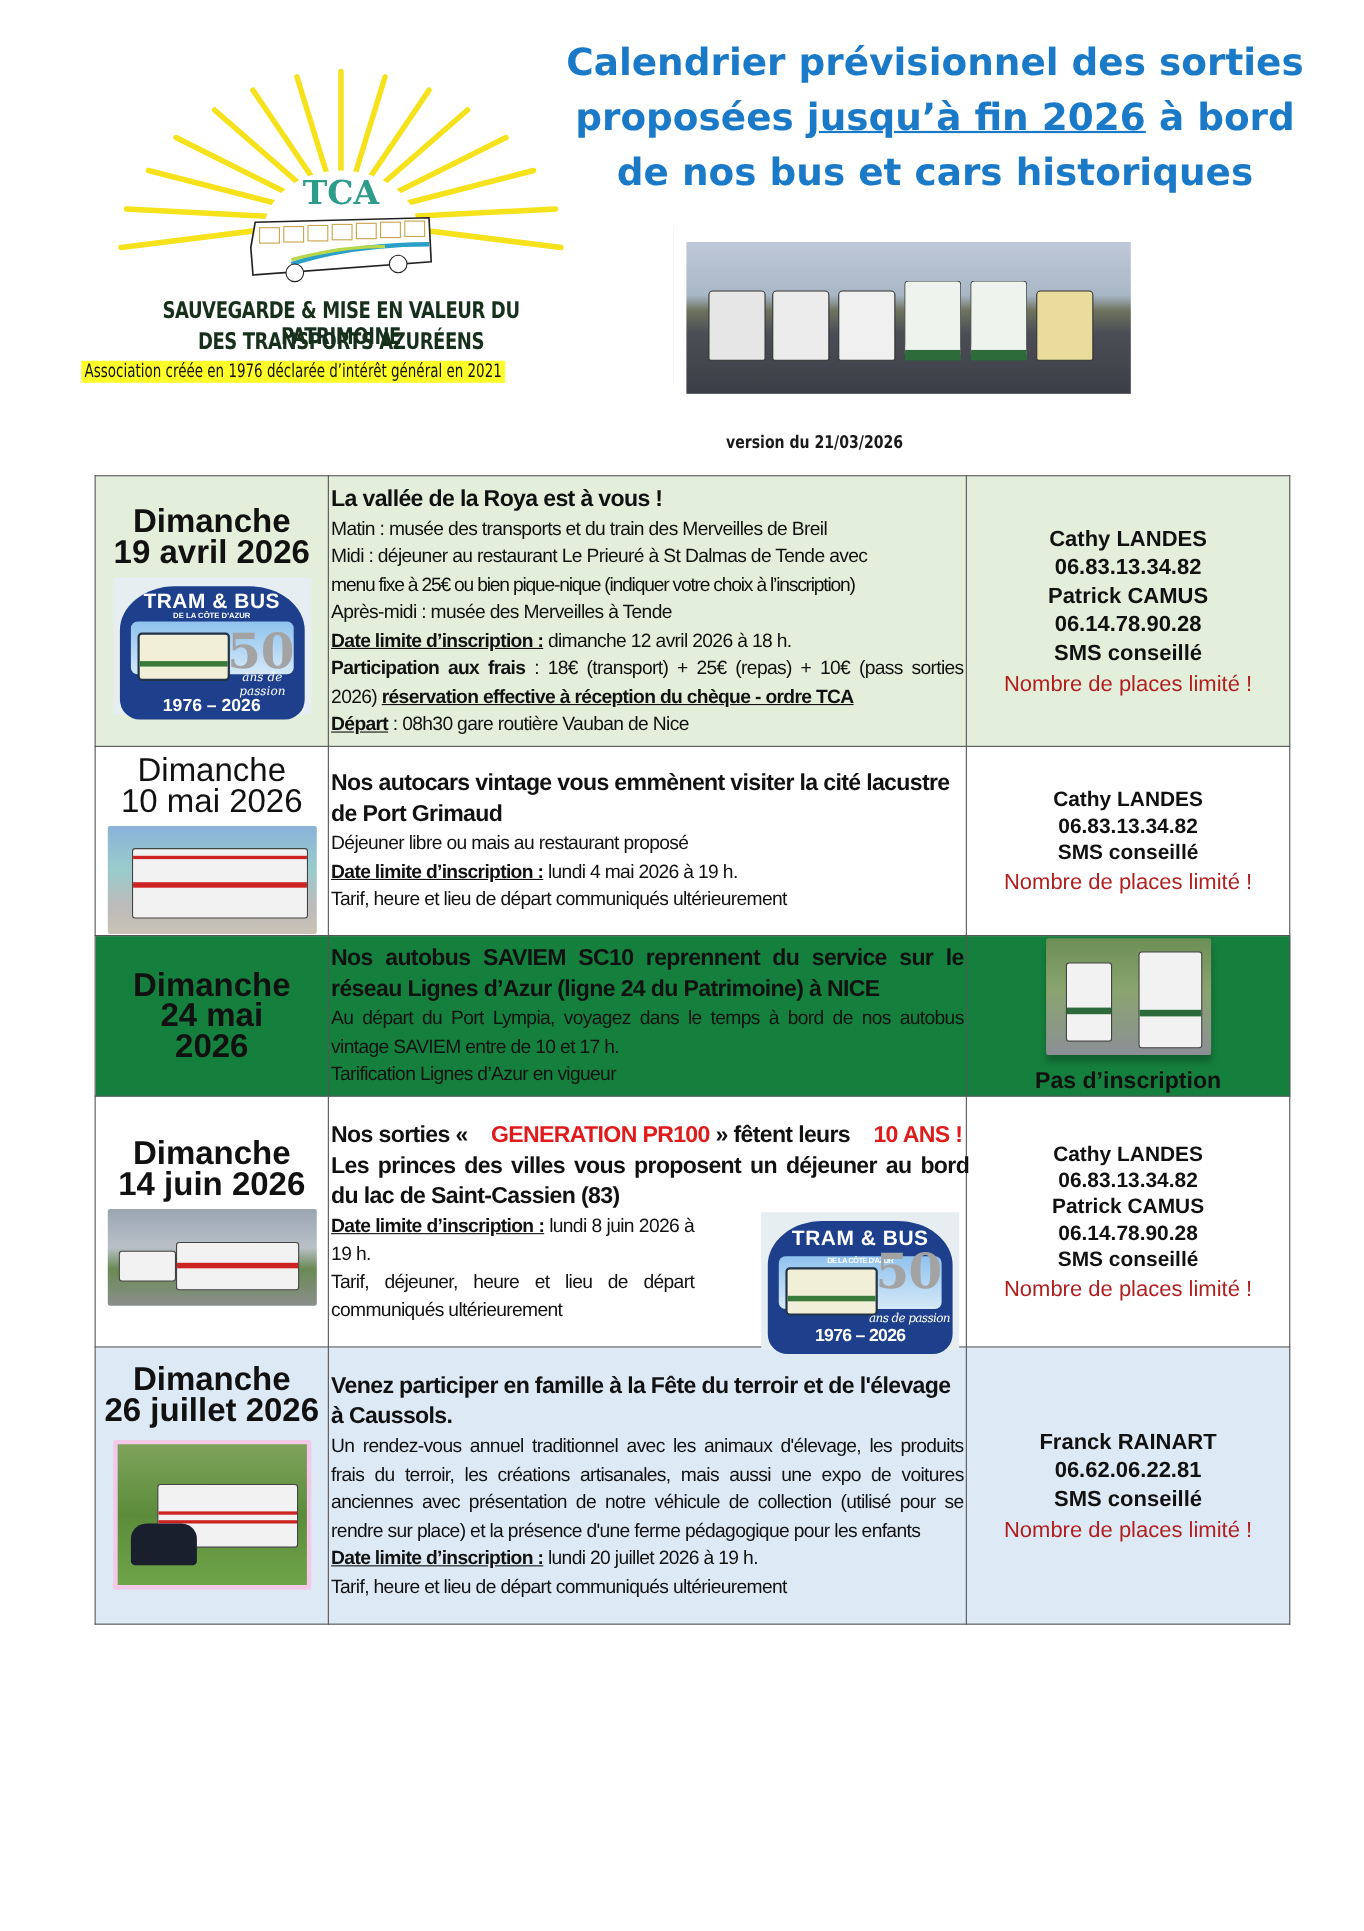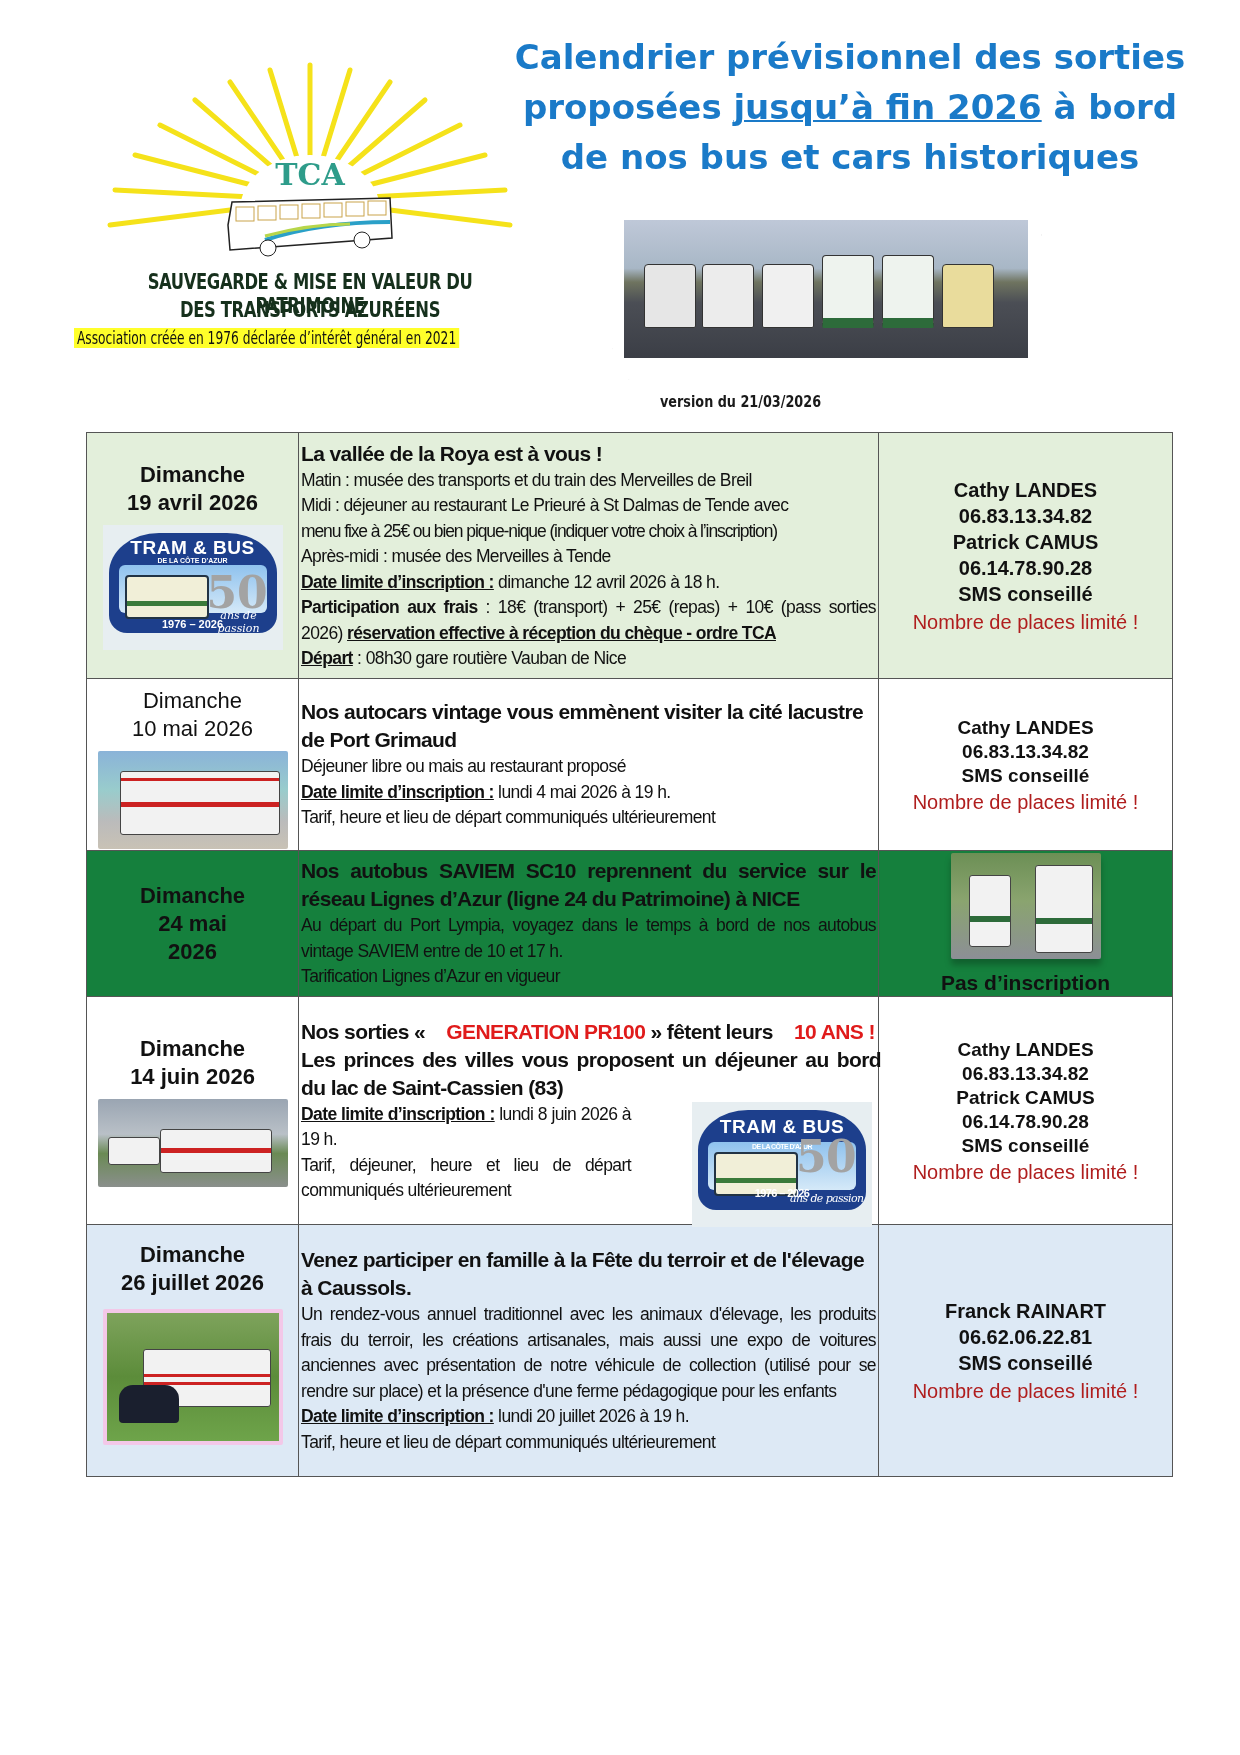--- a/index.html
+++ b/index.html
@@ -25,50 +25,50 @@
   .tbl { position: absolute; left: 86px; top: 432px; width: 1086px; border-collapse: collapse; table-layout: fixed; }
   .tbl td, .tbl th { border: 1.5px solid #555; vertical-align: middle; padding: 0; }
   .tbl th { height: 58px; font-weight: bold; font-size: 21px; text-align: center; background: #fff; }
   .th-info { font-size: 19px; line-height: 26px; }
   .oblig { color: #b01e1e; font-weight: normal; text-decoration: underline; }
 
   .c-date { width: 210px; text-align: center; }
   .c-obj { width: 580px; }
   .c-info { text-align: center; }
 
-  .date-txt { font-weight: bold; font-size: 22px; line-height: 28px; margin-bottom: 8px; }
+  .date-txt { font-weight: bold; font-size: 30px; line-height: 28px; margin-bottom: 8px; }
   .date-txt.cond { font-weight: normal; font-family: "Liberation Sans", sans-serif; }
 
   .obj { padding: 4px 2px 4px 2px; font-size: 17.5px; line-height: 25.5px; text-align: justify; font-family: "Liberation Sans Narrow", "Liberation Sans", sans-serif; }
   .obj .ttl { font-weight: bold; font-size: 21px; line-height: 28px; }
   .obj .lbl { font-weight: bold; text-decoration: underline; margin-top: 14px; }
   .obj .lbl-b { font-weight: bold; }
   .obj .red { color: #e01b1b; font-weight: bold; margin-left: 16px; }
   .narrow { letter-spacing: -0.6px; }
 
   .info { font-weight: bold; font-size: 20px; line-height: 26px; }
   .info .limit { color: #b01e1e; font-weight: normal; font-size: 20px; margin-top: 2px; }
 
   .row-1 td { background: #e3efdb; }
   .row-2 td { background: #ffffff; }
   .row-3 td { background: #15803d; }
   .row-4 td { background: #ffffff; }
   .row-5 td { background: #dde9f5; }
 
   
   .badge { width: 180px; height: 125px; margin: 0 auto; position: relative; background: #e7eef1; }
-  .badge-shape { position: absolute; left: 6px; top: 8px; width: 168px; height: 100px; background: #1d3f8c; border-radius: 50px 50px 18px 18px / 40px 40px 18px 18px; overflow: hidden; }
+  .badge-shape { position: absolute; left: 6px; top: 8px; width: 168px; height: 121px; background: #1d3f8c; border-radius: 50px 50px 18px 18px / 40px 40px 18px 18px; overflow: hidden; }
   .badge-sky { position: absolute; left: 10px; top: 32px; width: 148px; height: 48px; background: linear-gradient(#8fc2ee, #d5e9f8); border-radius: 6px; }
   .badge-t1 { position: absolute; left: 0; right: 0; top: 4px; text-align: center; color: #fff; font-weight: bold; font-size: 19px; letter-spacing: 0.5px; }
   .badge-t2 { position: absolute; left: 0; right: 0; top: 24px; text-align: center; color: #fff; font-size: 7px; font-weight: bold; }
   .badge-bus { position: absolute; left: 16px; top: 42px; width: 80px; height: 40px; background: #f1efd8; border: 2px solid #234; border-radius: 4px; }
   .badge-bus::after { content: ""; position: absolute; left: 0; right: 0; top: 24px; height: 5px; background: #3a7a3a; }
   .badge-50 { position: absolute; left: 98px; top: 34px; color: #a3a3a3; font-weight: bold; font-size: 44px; font-family: "DejaVu Serif", serif; }
   .badge-pas { position: absolute; left: 92px; top: 76px; color: #fff; font-style: italic; font-size: 11px; font-family: "DejaVu Serif", serif; }
-  .badge-yr { position: absolute; left: 0; right: 0; bottom: 3px; text-align: center; color: #fff; font-weight: bold; font-size: 11px; }
+  .badge-yr { position: absolute; left: 0; right: 0; bottom: 3px; text-align: center; color: #fff; font-weight: bold; font-size: 16px; }
 
   .photo { margin: 0 auto; border-radius: 2px; position: relative; overflow: hidden; }
   .ph-bus1 { width: 190px; height: 98px; background: linear-gradient(#8ab3d8 0%, #9cc 40%, #bbb 72%, #c9c2b5 100%); }
   .ph-bus4 { width: 190px; height: 88px; background: linear-gradient(#9aa5b2 0%, #b9c0c7 40%, #6a8a54 62%, #8a8f8c 100%); }
   .ph-bus5 { width: 172px; height: 128px; background: linear-gradient(#7ea35c 0%, #5c8c3a 50%, #6ea44a 100%); border: 4px solid #f3c8e8; }
   .ph-sav { width: 150px; height: 106px; background: linear-gradient(#6c8f55 0%, #8aa46f 45%, #8c8f96 100%); box-shadow: 0 6px 6px rgba(0,0,0,0.25); }
   .bus-shape { position: absolute; background: #f2f2f2; border: 1px solid #444; border-radius: 3px; }
   .stripe-red { position: absolute; left: 0; right: 0; height: 5px; background: #c22; }
   .stripe-grn { position: absolute; left: 0; right: 0; height: 6px; background: #2d6b3a; }
 

